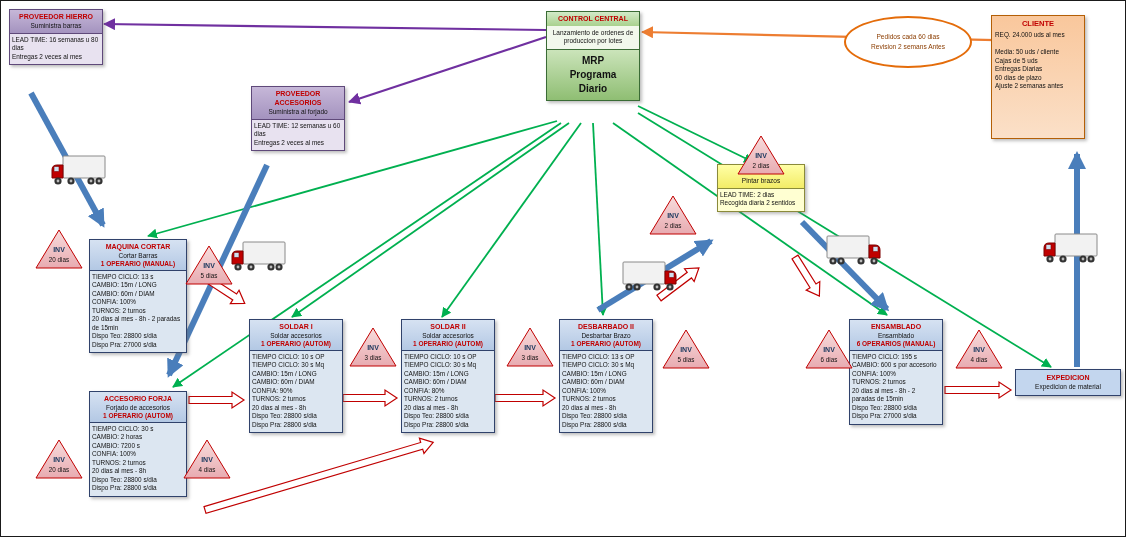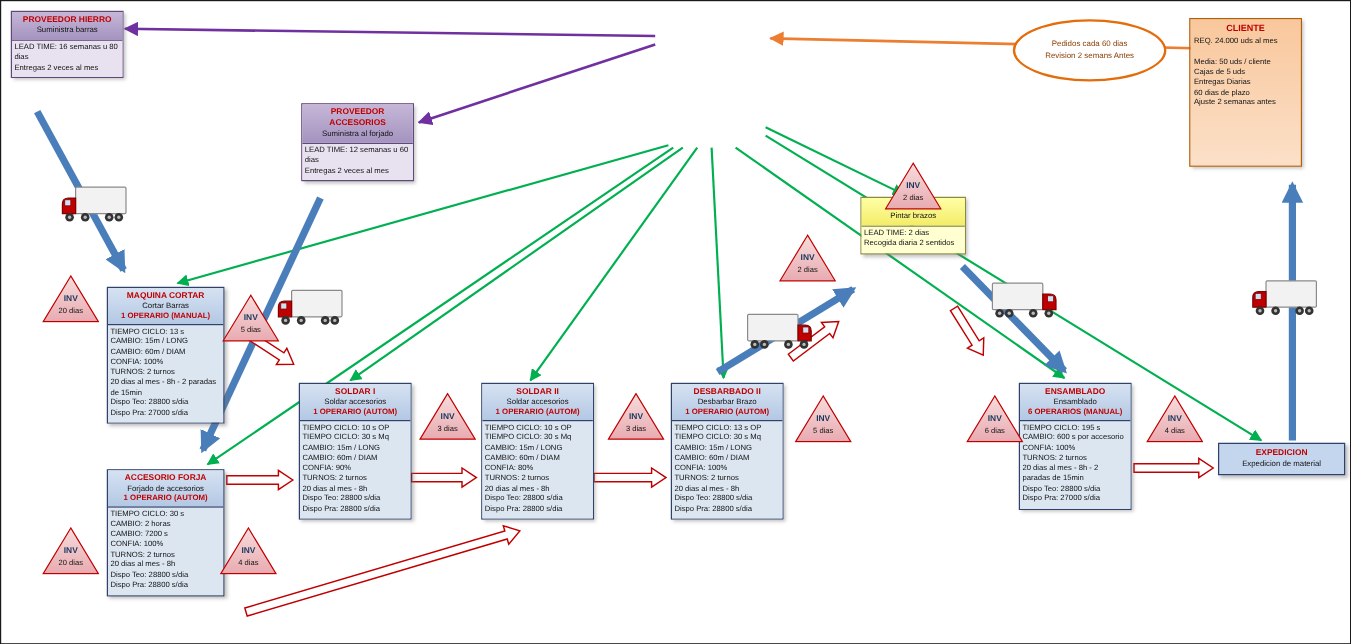--- a/index.html
+++ b/index.html
@@ -128,20 +128,29 @@
 
   <div class="vsm-box supplier" style="left:250px;top:85px;width:92px">
     <div class="hdr">
       <div class="title">PROVEEDOR ACCESORIOS</div>
       <div class="desc">Suministra al forjado</div>
     </div>
     <div class="sbody">LEAD TIME: 12 semanas u 60 dias
 Entregas 2 veces al mes</div>
   </div>
 
+  <div class="vsm-box control" style="left:545px;top:10px;width:92px">
+    <div class="hdr">
+      <div class="title">CONTROL CENTRAL</div>
+    </div>
+    <div class="cbody">Lanzamiento de ordenes de produccion por lotes</div>
+    <div class="mrp">MRP
+Programa
+Diario</div>
+  </div>
 
   <div class="vsm-box customer" style="left:990px;top:14px;width:92px">
     <div class="hdr">
       <div class="title">CLIENTE</div>
     </div>
     <div class="cubody">REQ. 24.000 uds al mes
 
 Media: 50 uds / cliente
 Cajas de 5 uds
 Entregas Diarias

